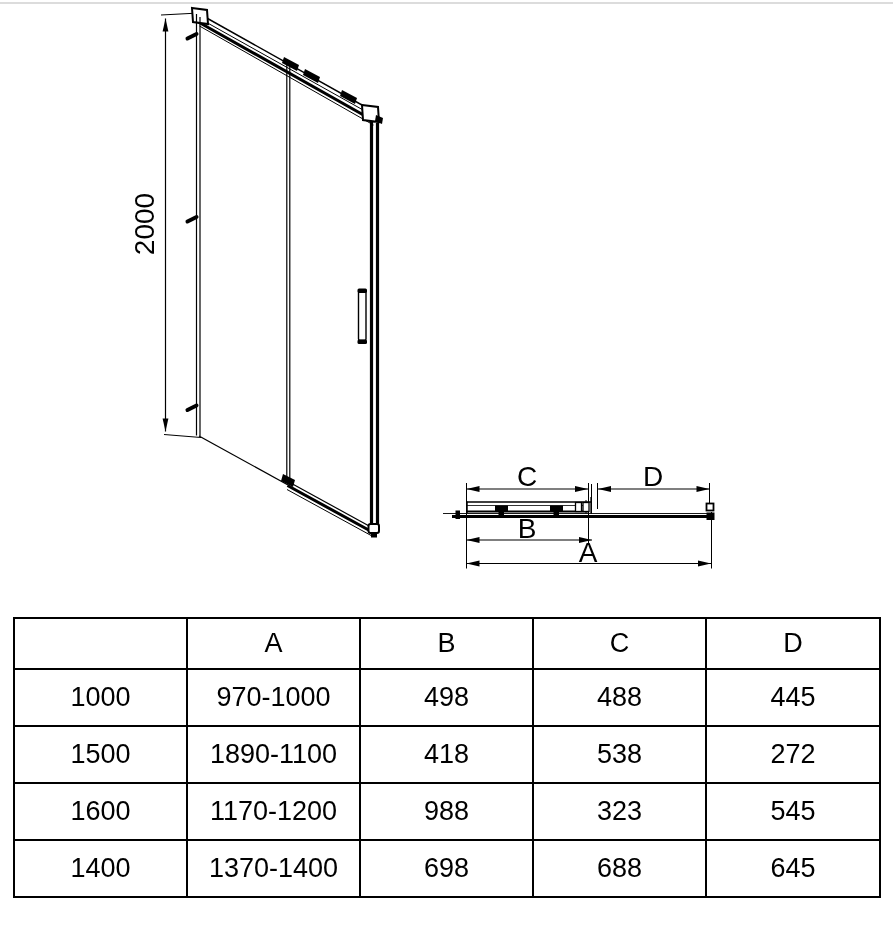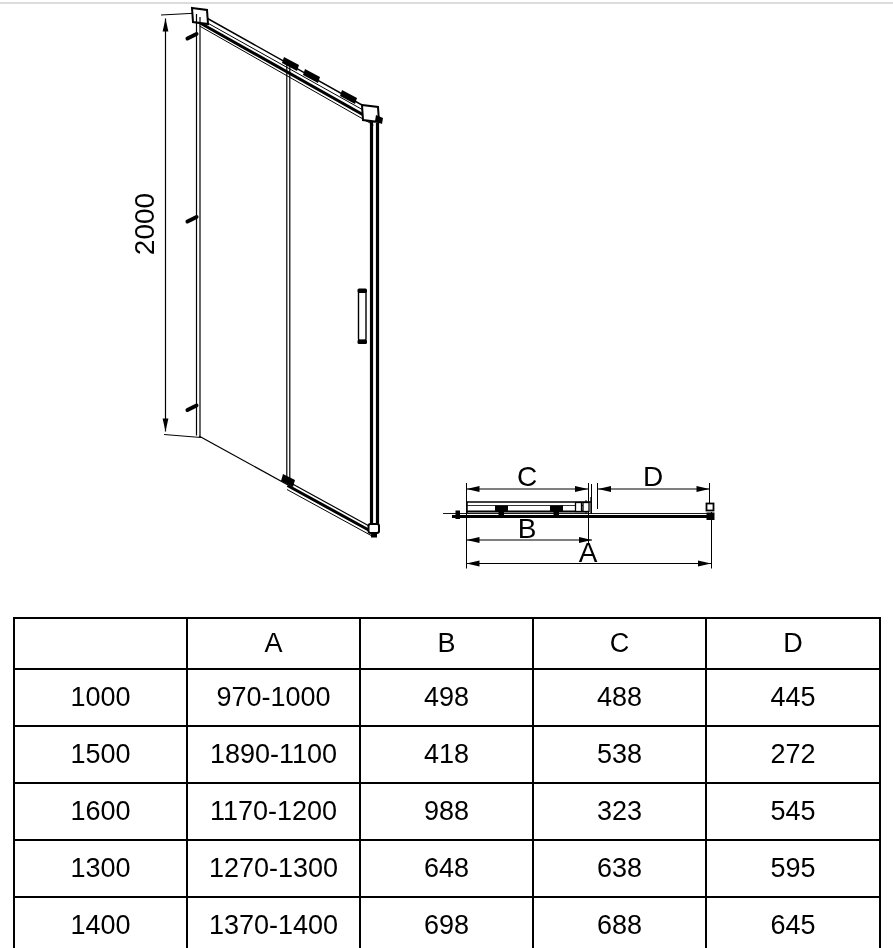--- a/index.html
+++ b/index.html
@@ -182,27 +182,20 @@
       <td>272</td>
     </tr>
     <tr>
       <td>1600</td>
       <td>1170-1200</td>
       <td>988</td>
       <td>323</td>
       <td>545</td>
     </tr>
     <tr>
-      <td>1300</td>
-      <td>1270-1300</td>
-      <td>648</td>
-      <td>638</td>
-      <td>595</td>
-    </tr>
-    <tr>
       <td>1400</td>
       <td>1370-1400</td>
       <td>698</td>
       <td>688</td>
       <td>645</td>
     </tr>
   </tbody>
 </table>
 
 </body></html>

